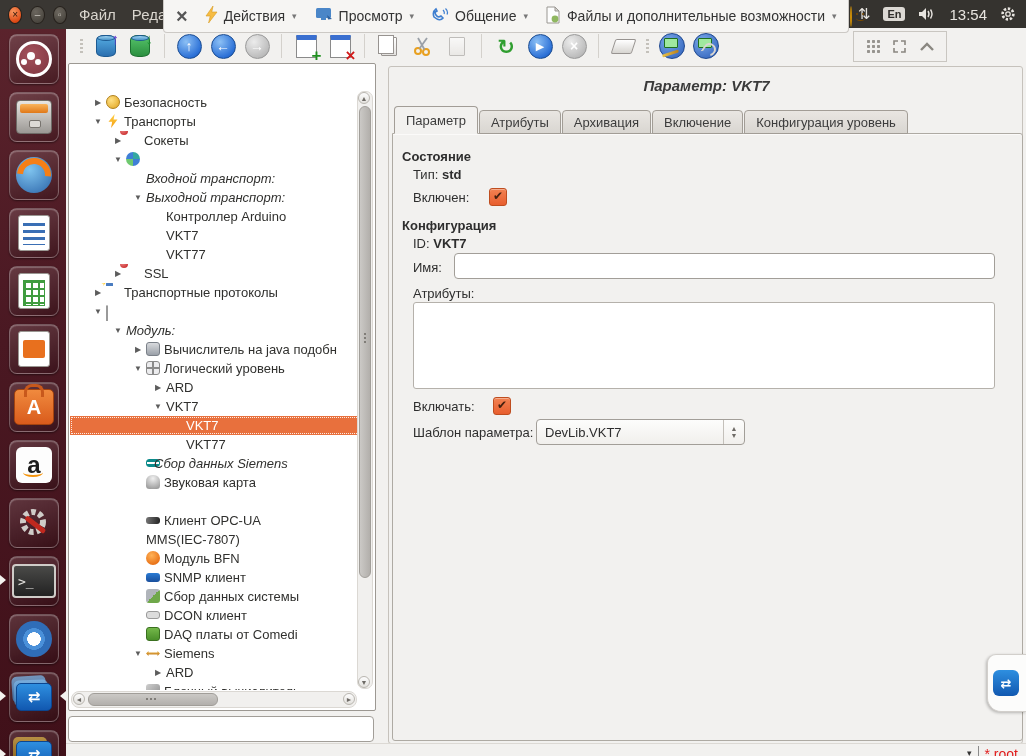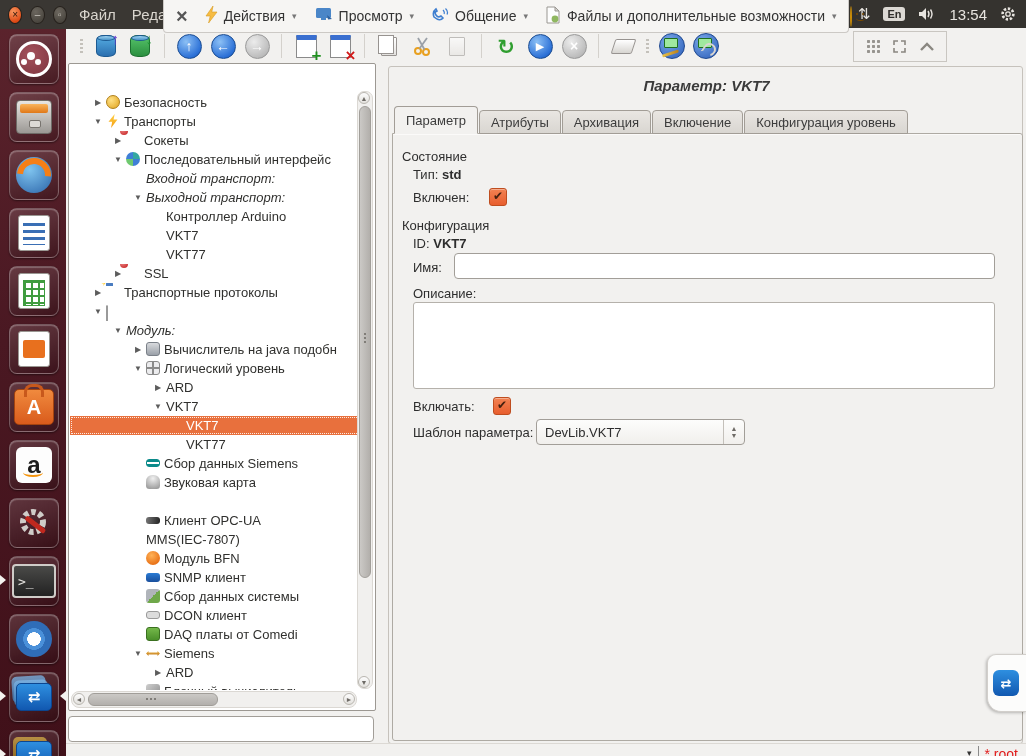--- a/index.html
+++ b/index.html
@@ -131,21 +131,21 @@
   .hgrip{position:absolute;top:3px;width:12px;height:4px;background-image:radial-gradient(#807d78 1px,transparent 1.2px);background-size:4px 4px;}
   #filterbox{position:absolute;left:68px;top:716px;width:306px;height:26px;box-sizing:border-box;background:#fff;border:1px solid #a29e98;border-radius:4px;font-size:13px;padding:0 6px;font-family:inherit;}
   
   #rframe{position:absolute;left:388px;top:66px;width:633px;height:676px;border:1px solid #c6c2bc;border-radius:3px;z-index:2;}
   #ptitle{position:absolute;left:392px;top:77px;width:629px;text-align:center;font-size:15px;font-weight:bold;font-style:italic;color:#3a3a3a;z-index:3;}
   #tabs{position:absolute;left:394px;top:106px;height:28px;display:flex;align-items:flex-end;z-index:3;}
   .tab{box-sizing:border-box;padding:0 11px;font-size:13px;color:#3c3c3c;border:1px solid #a29d96;border-radius:4px 4px 0 0;
      background:linear-gradient(#e9e6e2,#d9d6d1);height:24px;line-height:23px;margin-right:1px;}
   .tab.active{background:#f2f1ef;height:28px;line-height:27px;border-bottom:1px solid #f2f1ef;font-weight:normal;}
   #tabframe{position:absolute;left:392px;top:133px;width:629px;height:606px;border:1px solid #aeaaa3;border-radius:0 3px 3px 3px;background:#f2f1ef;z-index:2;box-shadow:inset 0 1px 0 #fbfaf9;}
-  .sect{position:absolute;font-size:13px;font-weight:normal;color:#2e2e2e;z-index:3;}
+  .sect{position:absolute;font-size:13px;font-weight:bold;color:#2e2e2e;z-index:3;}
   .flabel{position:absolute;font-size:13px;color:#2e2e2e;z-index:3;}
   .fvalue{font-weight:bold;}
   .cbx{position:absolute;width:16px;height:16px;border-radius:3px;background:linear-gradient(#f28252,#e85e2e);border:1px solid #bf4d1f;
      color:#44200f;font-size:12px;font-weight:bold;line-height:15px;text-align:center;z-index:3;box-shadow:inset 0 1px 0 rgba(255,255,255,.35);}
   .tinput{position:absolute;box-sizing:border-box;background:#fff;border:1px solid #a29e98;border-radius:4px;font-size:13px;padding:0 7px;z-index:3;font-family:inherit;}
   #descarea{position:absolute;box-sizing:border-box;background:#fff;border:1px solid #b5b1ab;border-radius:3px;z-index:3;resize:none;font-family:inherit;}
   #combo{position:absolute;left:536px;top:419px;width:209px;height:26px;box-sizing:border-box;background:linear-gradient(#fdfdfc,#f1efec);border:1px solid #a29e98;border-radius:4px;z-index:3;display:flex;align-items:center;}
   #combo .cval{flex:1;padding-left:8px;font-size:13px;color:#2e2e2e;}
   #combo .spin{width:20px;height:100%;border-left:1px solid #c4c0ba;display:flex;flex-direction:column;align-items:center;justify-content:center;color:#6e6b66;font-size:7px;line-height:7px;}
   
@@ -378,21 +378,20 @@
         </div>
         <div class="trow" style="top: 22px;">
           <span class="arr" style="left: 22px;">▼</span>
           <span class="ti ti-bolt" style="left: 36px;"></span>
           <span class="lbl" style="left: 54px;">Транспорты</span>
         </div>
         <div class="trow" style="top: 41px;"><span class="arr" style="left: 42px;">▶</span><span class="ti ti-globe" style="left: 56px;"></span><span class="lbl" style="left: 74px;">Сокеты</span></div>
         <div class="trow" style="top: 60px;">
           <span class="arr" style="left: 42px;">▼</span>
           <span class="ti ti-serial" style="left: 56px;"></span>
-          <span class="lbl" style="left: 74px;">Последовательный интерфейс</span>
         </div>
         <div class="trow it" style="top: 79px;">
           <span class="lbl" style="left: 76px;">Входной транспорт:</span>
         </div>
         <div class="trow it" style="top: 98px;">
           <span class="arr" style="left: 62px;">▼</span>
           <span class="lbl" style="left: 76px;">Выходной транспорт:</span>
         </div>
         <div class="trow" style="top: 117px;">
           <span class="lbl" style="left: 96px;">Контроллер Arduino</span>
@@ -429,21 +428,21 @@
           <span class="lbl" style="left: 96px;">VKT7</span>
         </div>
         <div class="trow sel" style="top: 326px;">
           <span class="lbl" style="left: 116px;">VKT7</span>
         </div>
         <div class="trow" style="top: 345px;">
           <span class="lbl" style="left: 116px;">VKT77</span>
         </div>
         <div class="trow" style="top: 364px;">
           <span class="ti ti-siemens" style="left: 76px;"></span>
-          <span class="lbl" style="left: 94px;">Сбор данных Siemens</span>
+          <span class="lbl" style="left: 84px; font-style: italic;">Сбор данных Siemens</span>
         </div>
         <div class="trow" style="top: 383px;">
           <span class="ti ti-mic" style="left: 76px;"></span>
           <span class="lbl" style="left: 94px;">Звуковая карта</span>
         </div>
         <div class="trow" style="top: 421px;">
           <span class="ti ti-opc" style="left: 76px;"></span>
           <span class="lbl" style="left: 94px;">Клиент OPC-UA</span>
         </div>
         <div class="trow" style="top: 440px;">
@@ -517,21 +516,21 @@
   </div>
   <div class="flabel" style="left:413px;top:190px;">Включен:</div>
   <div class="cbx" style="left:489px;top:188px;">✔</div>
 
   <div class="sect" style="left:402px;top:218px;">Конфигурация</div>
   <div class="flabel" style="left:413px;top:236px;">
     <span>ID:</span>&nbsp;<span class="fvalue">VKT7</span>
   </div>
   <div class="flabel" style="left:413px;top:260px;">Имя:</div>
   <input class="tinput" style="left: 454px; top: 253px; width: 541px; height: 26px;" value="">
-  <div class="flabel" style="left:413px;top:286px;">Описание:</div>
+  <div class="flabel" style="left:413px;top:286px;">Атрибуты:</div>
   <textarea id="descarea" style="left: 413px; top: 302px; width: 582px; height: 87px;"></textarea>
   <div class="flabel" style="left:413px;top:399px;">Включать:</div>
   <div class="cbx" style="left:493px;top:397px;">✔</div>
   <div class="flabel" style="left:413px;top:425px;">Шаблон параметра:</div>
   <div id="combo">
     <span class="cval">DevLib.VKT7</span>
     <span class="spin">
         <span>▲</span>
         <span>▼</span>
       </span>

